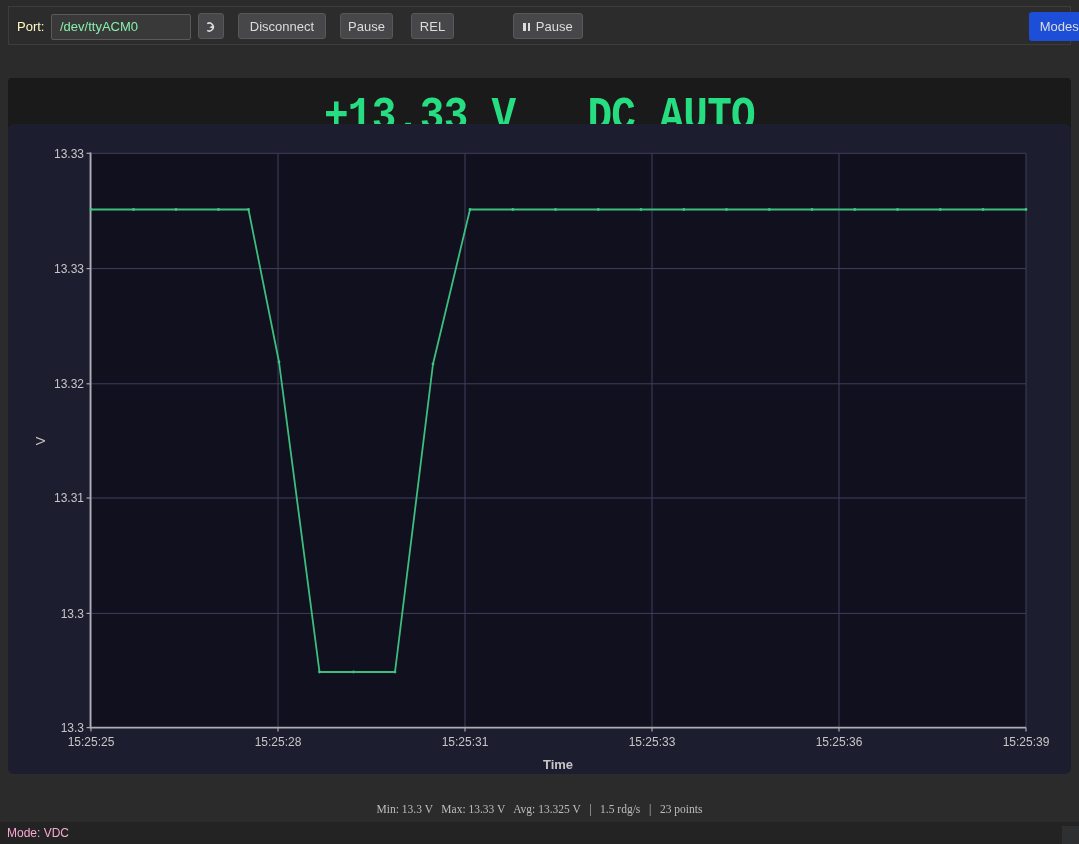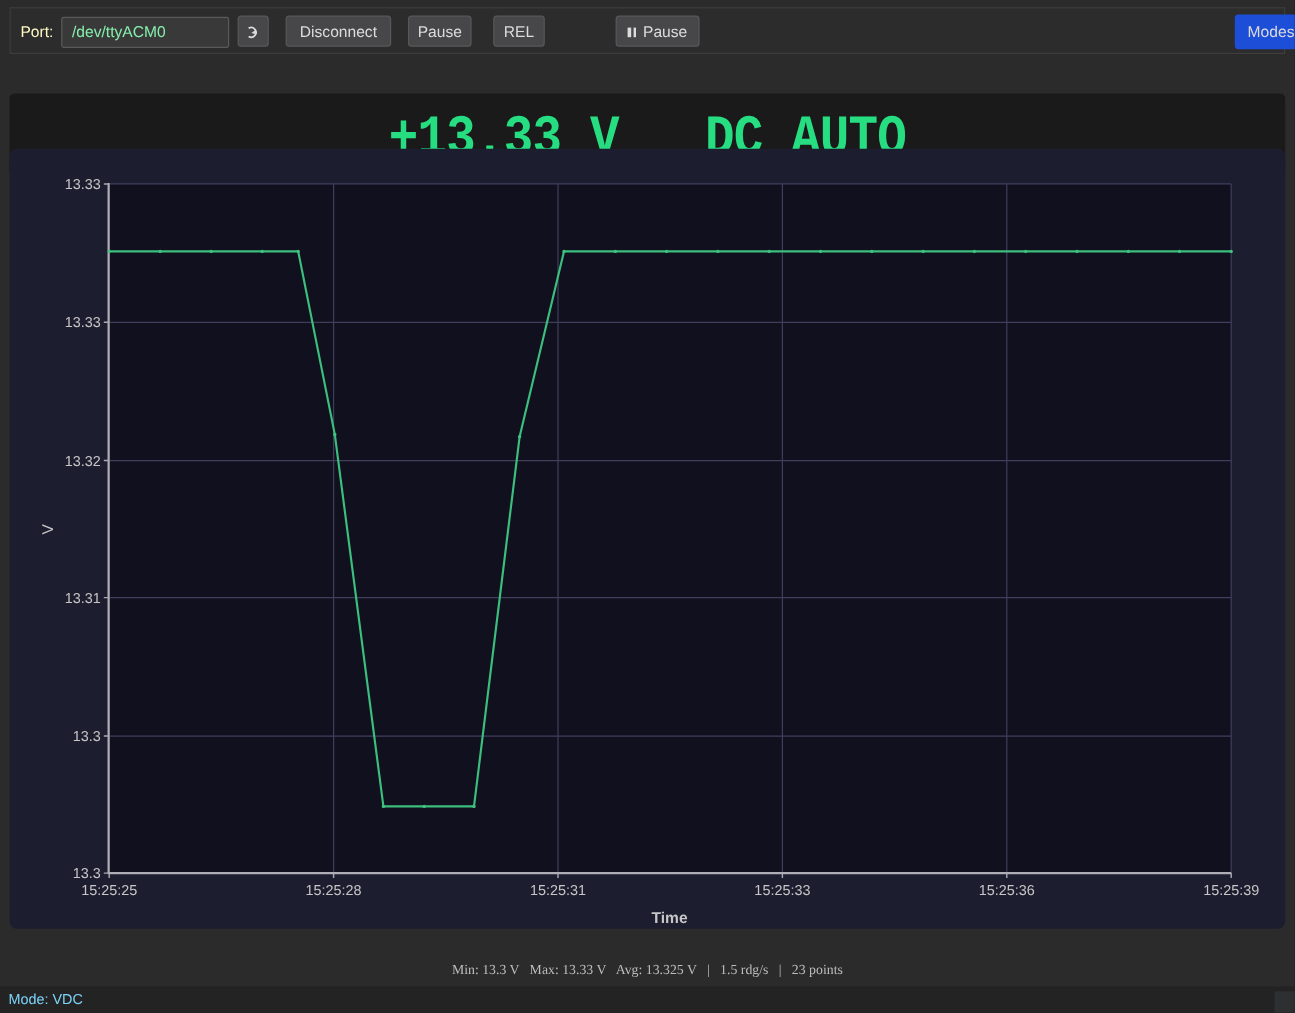--- a/index.html
+++ b/index.html
@@ -6,21 +6,21 @@
   body{width:1079px;height:844px;background:#2b2b2b;font-family:"Liberation Sans",sans-serif;position:relative;overflow:hidden;}
   .toolbar{position:absolute;left:8px;top:6px;width:1061px;height:37px;background:#2c2c2c;border:1px solid #3d3d3d;}
   .tlabel{position:absolute;left:8px;top:0;height:39px;line-height:39px;color:#fef9c3;font-size:13px;}
   .tinput{position:absolute;left:42px;top:7px;width:130px;height:24px;background:#393939;border:1px solid #5a5a5a;border-radius:2px;color:#86efac;font-size:13px;line-height:24px;padding-left:8px;}
   .btn{position:absolute;top:6px;height:26px;background:#474749;border:1px solid #58585a;border-radius:3px;color:#dcdcdc;font-size:13px;line-height:26px;text-align:center;box-sizing:border-box;}
   .chartpanel{position:absolute;left:8px;top:124px;width:1063px;height:650px;background:#1d1d30;border-radius:6px;}
   .display{position:absolute;left:8px;top:50px;width:1063px;height:69px;background:#1a1a1a;border-radius:4px;margin-top:28px;}
   .disptext{position:absolute;width:100%;top:16px;transform:scaleY(1.16);transform-origin:50% 50%;text-align:center;font-family:"Liberation Mono",monospace;font-weight:bold;font-size:41px;letter-spacing:-0.65px;color:#26de81;white-space:pre;}
   .stats{position:absolute;left:0;top:797px;width:1079px;height:25px;line-height:25px;text-align:center;color:#bdbdbd;font-size:11.5px;white-space:pre;font-family:Liberation Serif, serif;}
   .statusbar{position:absolute;left:0;top:822px;width:1079px;height:22px;background:#232323;}
-  .statusbar .mode{position:absolute;left:7px;top:0;height:22px;line-height:22px;color:#7dd3fc;font-size:12px;}
+  .statusbar .mode{position:absolute;left:7px;top:0;height:22px;line-height:22px;color:#f9a8d4;font-size:12px;}
   .grip{position:absolute;right:0;top:4px;width:17px;height:18px;background:#2d2f30;}
 </style>
 </head>
 <body>
   <div class="toolbar">
     <span class="tlabel">Port:</span>
     <span class="tinput">/dev/ttyACM0</span>
     <span class="btn" style="left:189px;width:26px;">
       <svg width="12" height="12" viewBox="0 0 12 12" style="margin-top:7px;">
         <path d="M 2.2 2.6 A 4.0 4.0 0 1 1 2.2 9.4" fill="none" stroke="#dcdcdc" stroke-width="1.5"></path>

